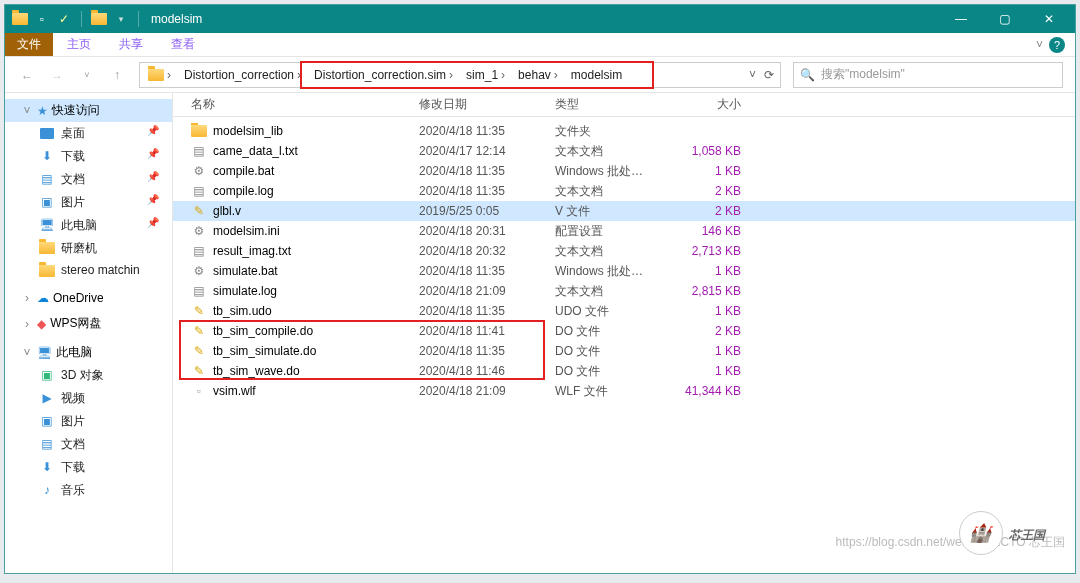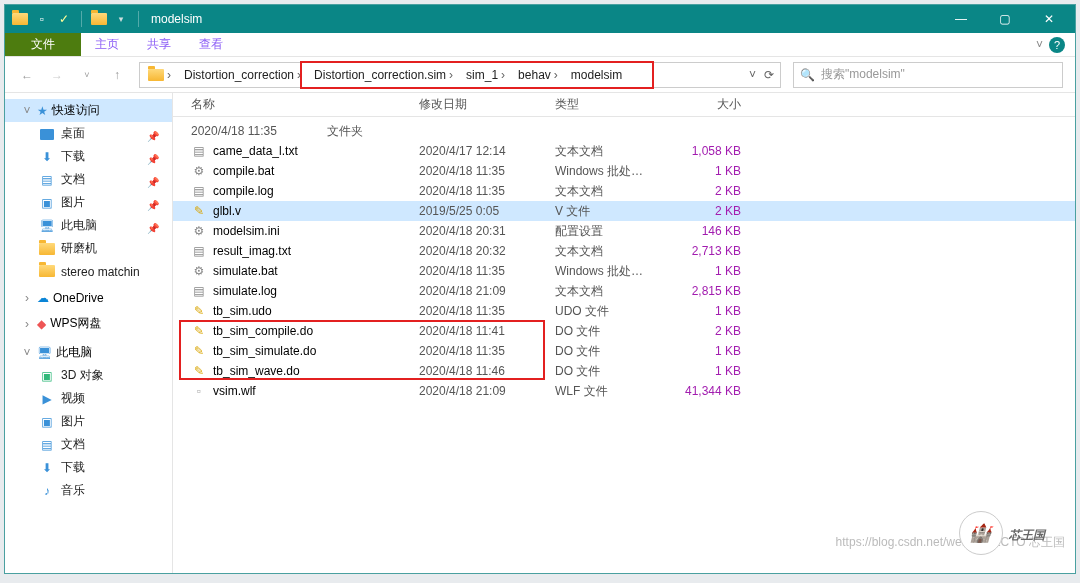--- a/index.html
+++ b/index.html
@@ -6,38 +6,38 @@
 body{background:#e8ebee;overflow:hidden}
 .window{width:1072px;height:570px;margin:4px;background:#fff;border:1px solid #4aa0a0;position:relative;display:flex;flex-direction:column}
 .titlebar{height:28px;background:#0a8686;color:#fff;display:flex;align-items:center;padding:0 4px 0 2px}
 .titlebar .qat{display:flex;align-items:center;gap:4px;padding-left:4px}
 .titlebar .ico{width:18px;height:18px;display:inline-flex;justify-content:center;align-items:center}
 .titlebar .divider{width:1px;height:16px;background:rgba(255,255,255,.3);margin:0 4px}
 .titlebar .title{margin-left:8px;font-size:12px}
 .titlebar .winbtns{margin-left:auto;display:flex}
 .titlebar .winbtn{width:44px;height:28px;display:flex;justify-content:center;align-items:center;color:#fff}
 .ribbon{height:24px;background:#fff;display:flex;align-items:stretch;border-bottom:1px solid #e5e5e5}
-.ribbon .filetab{background:#4d7c0f;color:#fff;padding:0 26px;display:flex;align-items:center}
+.ribbon .filetab{background:#a16207;color:#fff;padding:0 12px;display:flex;align-items:center}
 .ribbon .tab{padding:0 14px;display:flex;align-items:center;color:#8b5cf6}
 .ribbon .helpzone{margin-left:auto;display:flex;align-items:center;gap:6px;padding-right:10px;color:#4a8}
 .addr{height:36px;display:flex;align-items:center;padding:4px 12px;gap:12px;background:#fff;border-bottom:1px solid #e5e5e5}
 .navbtns{display:flex;align-items:center;gap:10px;color:#999}
 .navbtn{width:20px;height:20px;display:flex;justify-content:center;align-items:center}
 .crumb-wrap{flex:1;height:26px;border:1px solid #ccc;display:flex;align-items:center;padding:0 2px;position:relative}
 .crumb{padding:3px 6px;color:#222;display:flex;align-items:center;gap:2px}
 .crumb-sep{color:#666;padding:0 1px}
 .hl-box{position:absolute;border:2px solid #e32020;pointer-events:none}
 .addr-icons{display:flex;align-items:center;gap:8px;padding:0 4px;color:#666}
 .search{width:270px;height:26px;border:1px solid #ccc;display:flex;align-items:center;padding:0 6px;color:#888}
 .search .si{margin-right:6px}
 .body{flex:1;display:flex;min-height:0}
 .sidebar{width:168px;border-right:1px solid #e5e5e5;overflow-y:auto;padding-top:6px}
 .sg-title{display:flex;align-items:center;gap:4px;padding:3px 2px 3px 16px;font-size:12px}
 .sg-title.sel{background:#cfe8ff}
-.sg-item{display:flex;align-items:flex-end;gap:6px;padding:3px 4px 3px 34px;color:#222}
+.sg-item{display:flex;align-items:flex-start;gap:6px;padding:3px 4px 3px 34px;color:#222}
 .pin{margin-left:auto;color:#9bb;font-size:10px;margin-right:8px}
 .folder-ico{width:16px;height:12px;background:linear-gradient(#ffd97a,#f7b733);border-radius:1px;display:inline-block;position:relative}
 .folder-ico:before{content:"";position:absolute;top:-3px;left:0;width:7px;height:3px;background:#f7b733;border-radius:1px 1px 0 0}
 .blue-sq{width:14px;height:11px;background:#3a91d8;border-radius:1px}
 .content{flex:1;display:flex;flex-direction:column;min-width:0;position:relative}
 .col-headers{height:24px;display:flex;align-items:center;border-bottom:1px solid #e5e5e5;color:#555;padding-left:14px}
 .ch{padding:0 4px}
 .ch.name{width:228px}
 .ch.date{width:136px}
 .ch.type{width:104px}
@@ -258,20 +258,26 @@
     <div class="content">
       <div class="col-headers">
         <div class="ch name">名称</div>
         <div class="ch date">修改日期</div>
         <div class="ch type">类型</div>
         <div class="ch size">大小</div>
       </div>
       <div class="files" id="file-rows">
         <div class="anno" style="left:6px;top:203px;width:366px;height:60px"></div>
       <div class="row">
+            <div class="cell name">
+              <span class="fico">
+                <span class="folder-ico"></span>
+              </span>
+              <span>modelsim_lib</span>
+            </div>
             <div class="cell date">2020/4/18 11:35</div>
             <div class="cell type">文件夹</div>
             <div class="cell size"></div>
           </div>
           <div class="row">
             <div class="cell name">
               <span class="fico">
                 <span style="color:#888">▤</span>
               </span>
               <span>came_data_l.txt</span>

